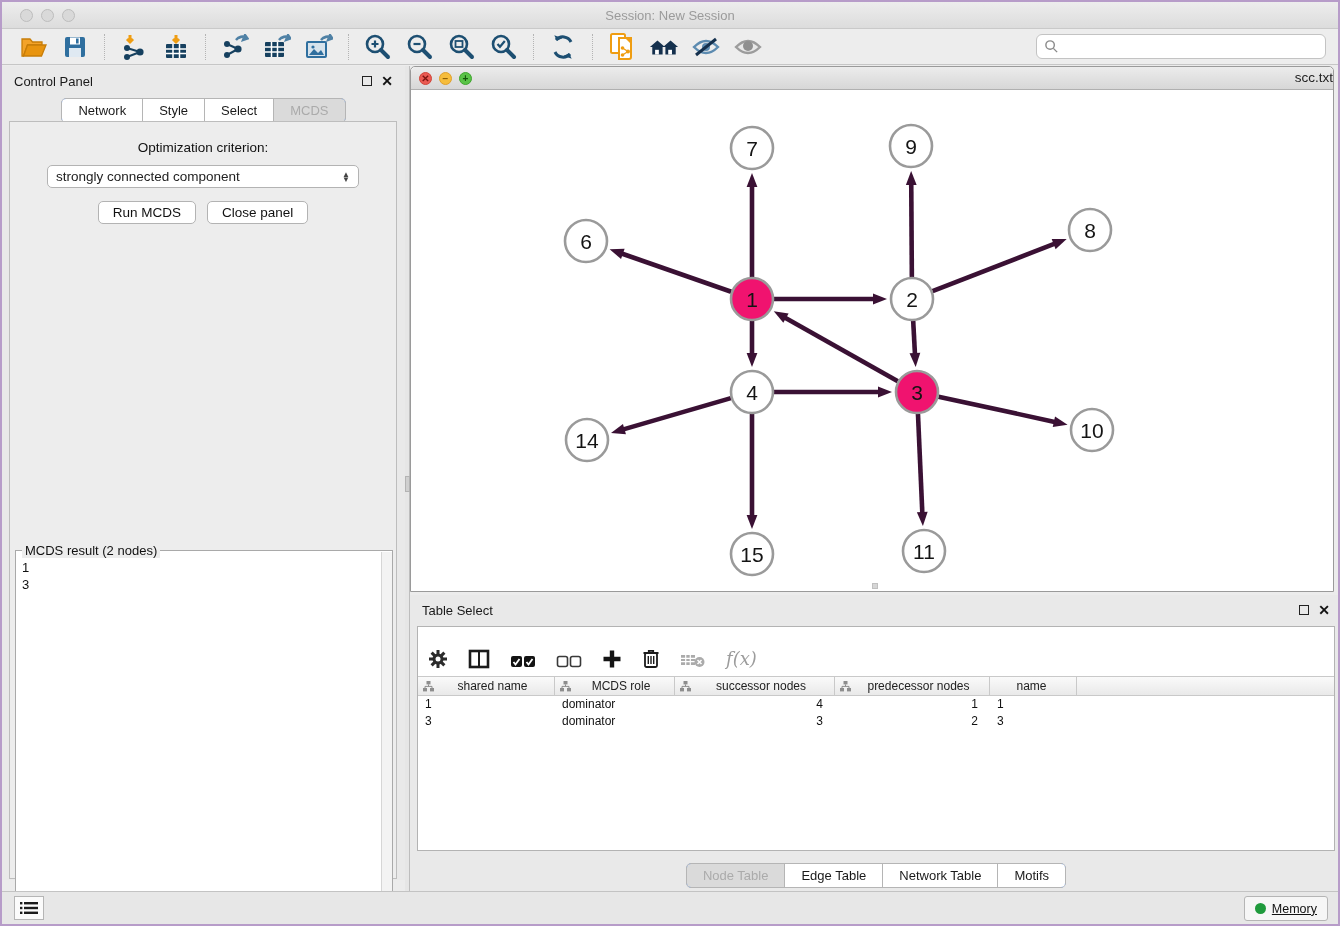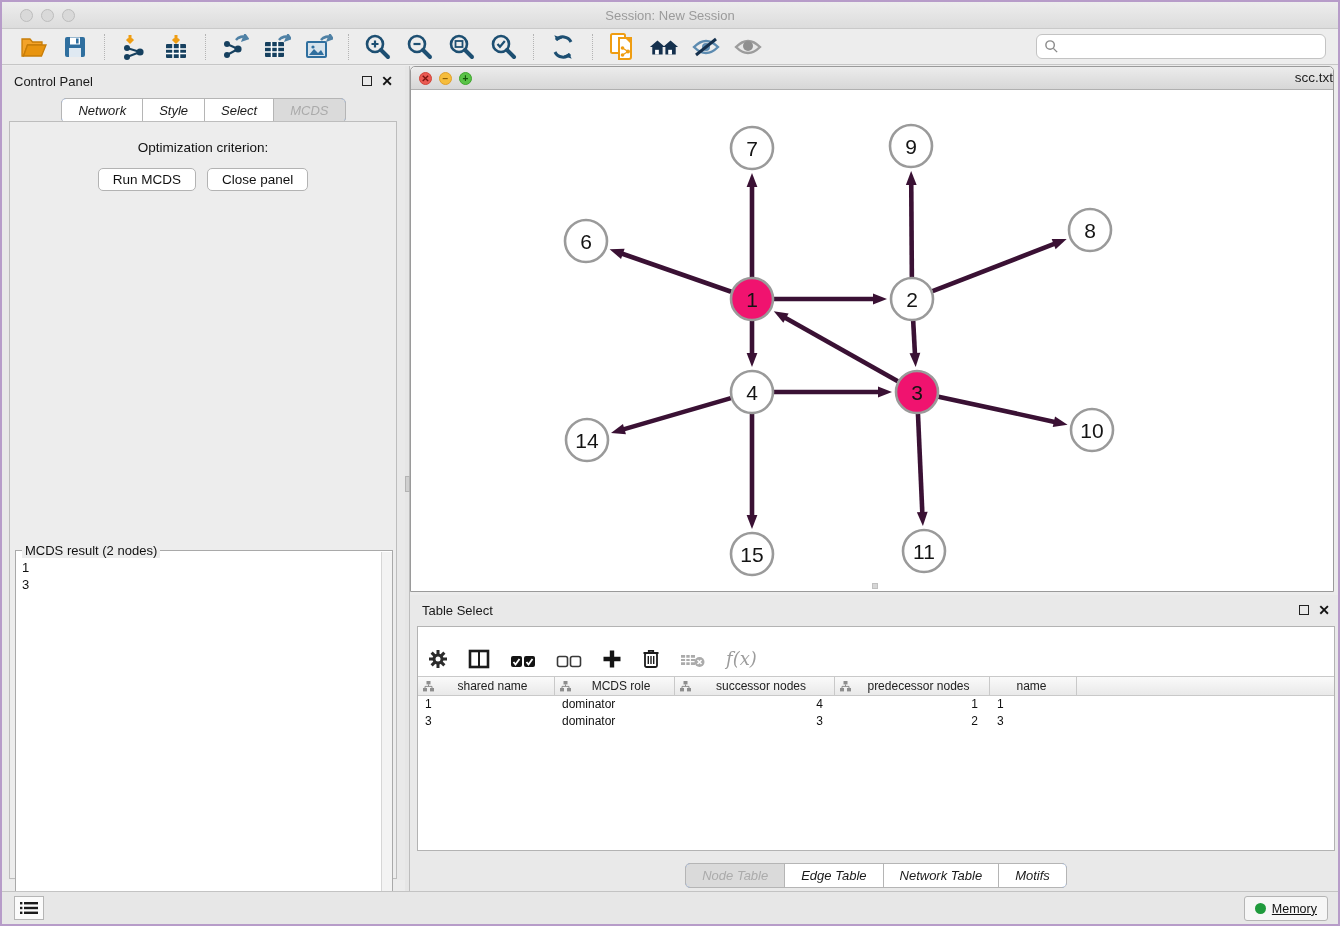--- a/index.html
+++ b/index.html
@@ -32,21 +32,21 @@
     background:#fff; border:1px solid #c3c3c3; border-radius:6px; display:flex; align-items:center; padding:0 7px; }
   .search-wrap input { border:none; outline:none; flex:1; font-size:13px; font-family:"Liberation Sans",sans-serif; background:transparent; }
   
   .control-panel { position:absolute; left:0; top:64px; width:403px; height:814px; background:#e9e9e9; }
   .panel-titlebar { height:30px; display:flex; align-items:center; padding:0 12px; }
   .panel-title { font-size:13px; color:#1a1a1a; }
   .panel-btns { margin-left:auto; display:flex; gap:9px; align-items:center; }
   .float-btn { width:10px; height:10px; border:1.5px solid #222; background:transparent; }
   .close-x { font-weight:bold; font-size:14px; color:#111; line-height:10px; }
   .cp-tabs { display:flex; justify-content:center; margin-top:2px; }
-  .tabgroup { display:flex; border:1px solid #b5b5b5; border-radius:5px; overflow:hidden; background:#3b82f6;font-style:italic; }
+  .tabgroup { display:flex; border:1px solid #b5b5b5; border-radius:5px; overflow:hidden; background:#3b82f6; }
   .tabgroup .tab { padding:4px 16px; font-size:13px; color:#1a1a1a; background:#fff; border-right:1px solid #b5b5b5; }
   .tabgroup .tab:last-child { border-right:none; }
   .tabgroup .tab.selected { background:#dadada; color:#ababab; }
   .cp-content { position:absolute; left:7px; top:55px; width:388px; height:758px;
     background:#ededed; border:1px solid #bdbdbd; }
   .opt-label { text-align:center; margin-top:18px; font-size:13.5px; color:#111; }
   .select-box { margin:10px auto 0; width:312px; height:23px; background:#fff;
     border:1px solid #b3b3b3; border-radius:5px; display:flex; align-items:center; padding:0 8px; font-size:13.5px; }
   .select-steppers { margin-left:auto; display:flex; flex-direction:column; line-height:5px; font-size:8px; color:#444; }
   .cp-buttons { display:flex; justify-content:center; gap:11px; margin-top:13px; }
@@ -264,20 +264,27 @@
   <div class="cp-tabs">
     <div class="tabgroup">
       <div class="tab">Network</div>
       <div class="tab">Style</div>
       <div class="tab">Select</div>
       <div class="tab selected">MCDS</div>
     </div>
   </div>
   <div class="cp-content">
     <div class="opt-label">Optimization criterion:</div>
+    <div class="select-box">
+      <span>strongly connected component</span>
+      <span class="select-steppers">
+          <span>▲</span>
+          <span>▼</span>
+        </span>
+    </div>
     <div class="cp-buttons">
       <div class="btn">Run MCDS</div>
       <div class="btn">Close panel</div>
     </div>
     <div class="result-box">
       <div class="result-legend">MCDS result (2 nodes)</div>
       <div class="result-list">
         <div>1</div>
         <div>3</div>
       </div>

